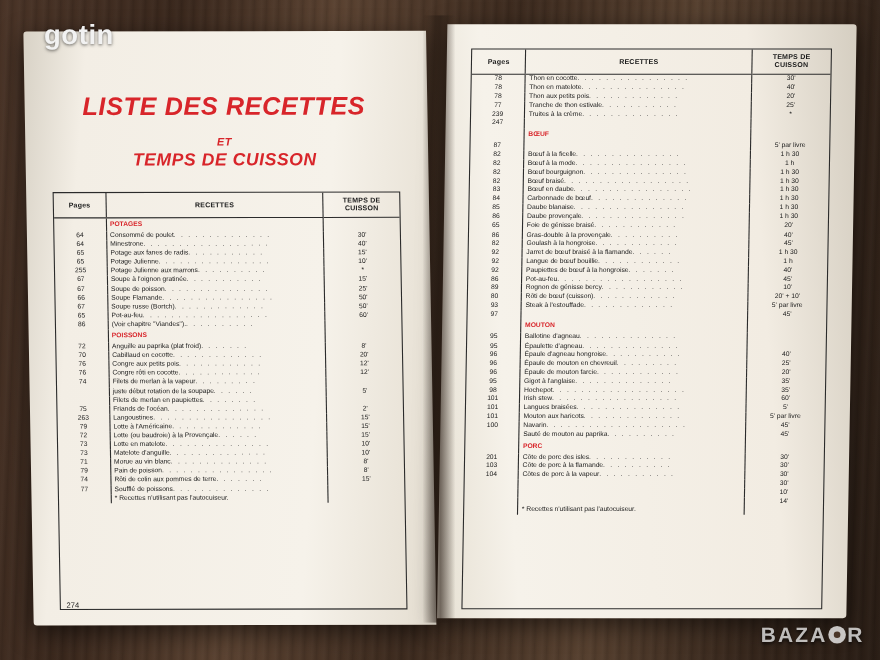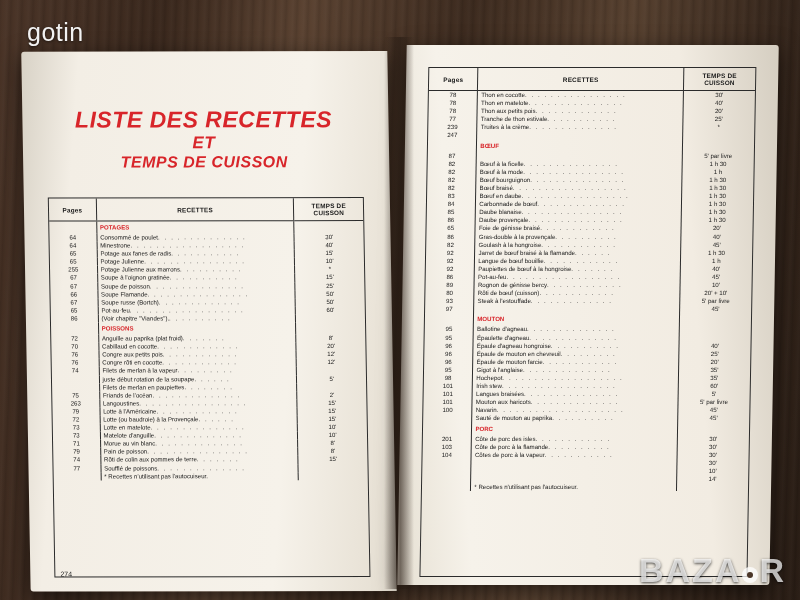--- a/index.html
+++ b/index.html
@@ -25,34 +25,34 @@
     content:"";
     position:absolute; inset:0;
     background:
       repeating-linear-gradient(92deg, rgba(0,0,0,0.10) 0px, rgba(0,0,0,0.0) 3px, rgba(255,255,255,0.02) 7px, rgba(0,0,0,0.08) 11px);
     pointer-events:none;
   }
 
   
   #brand {
     position: absolute;
-    left: 27px; top: 18px;
+    left: 40px; top: 18px;
     color: #f2f2f2;
     font-size: 25px;
-    font-weight: normal;
+    font-weight: bold;
     letter-spacing: 0.5px;
     text-shadow: 0 1px 3px rgba(0,0,0,.6);
     z-index: 40;
   }
   
   #bazar {
     position: absolute;
     right: 14px; bottom: 10px;
     color: rgba(255,255,255,0.72);
-    font-size: 34px;
+    font-size: 19px;
     font-weight: bold;
     letter-spacing: 2px;
     z-index: 40;
     text-shadow: 0 1px 3px rgba(0,0,0,.7);
   }
   #bazar .dot{
     display:inline-block;
     width:16px;height:16px;border-radius:50%;
     background:rgba(255,255,255,0.75);
     margin:0 1px -1px 1px;
@@ -63,21 +63,21 @@
     position:absolute;left:50%;top:50%;
     width:6px;height:6px;border-radius:50%;
     background:#4b3628;
     transform:translate(-50%,-50%);
   }
 
   
   #book {
     position: absolute;
     left: 16px;
-    top: 27px;
+    top: 4px;
     width: 768px;
     height: 562px;
     z-index: 10;
   }
 
   .page {
     position: absolute;
     background: #efe9e0;
     box-shadow: 0 6px 22px rgba(0,0,0,.55);
     overflow: hidden;
@@ -131,21 +131,21 @@
     letter-spacing: 0.5px;
     line-height: 1.08;
   }
   #left-title {
     position: absolute;
     left: 26px; top: 56px;
     width: 310px;
     font-size: 23px;
     font-style: italic;
   }
-  #left-title .l2 { font-size: 17px; display:block; margin: 2px 0 1px;}
+  #left-title .l2 { font-size: 10px; display:block; margin: 16px 0 1px;}
   #left-title .l3 { font-size: 16px; display:block;}
 
   table.reclist {
     width: 100%;
     border-collapse: collapse;
     font-size: 6.2px;
     color: #1a1a1a;
     table-layout: fixed;
   }
   .tblbox {

